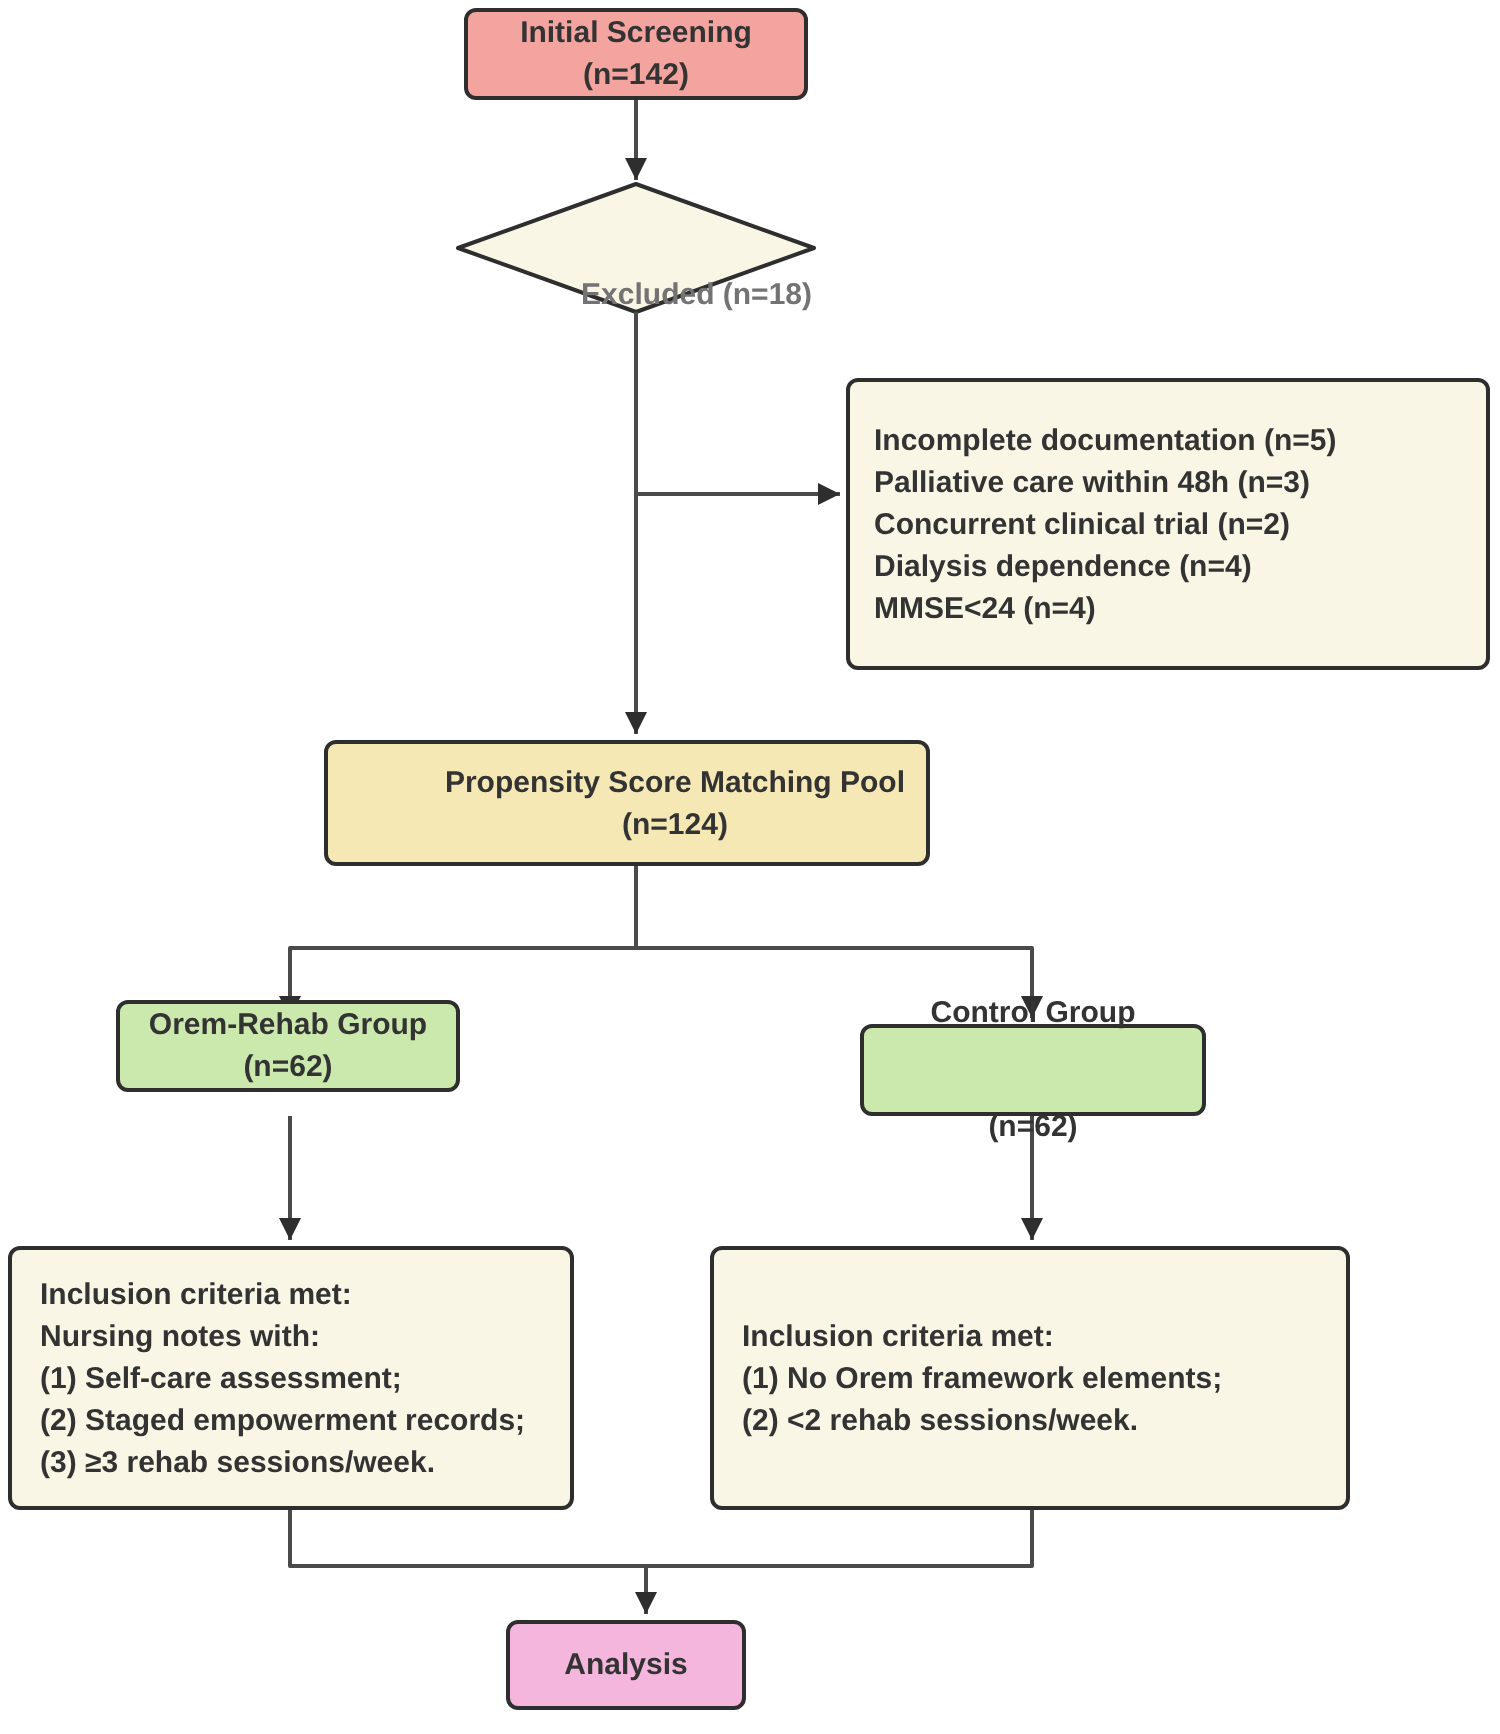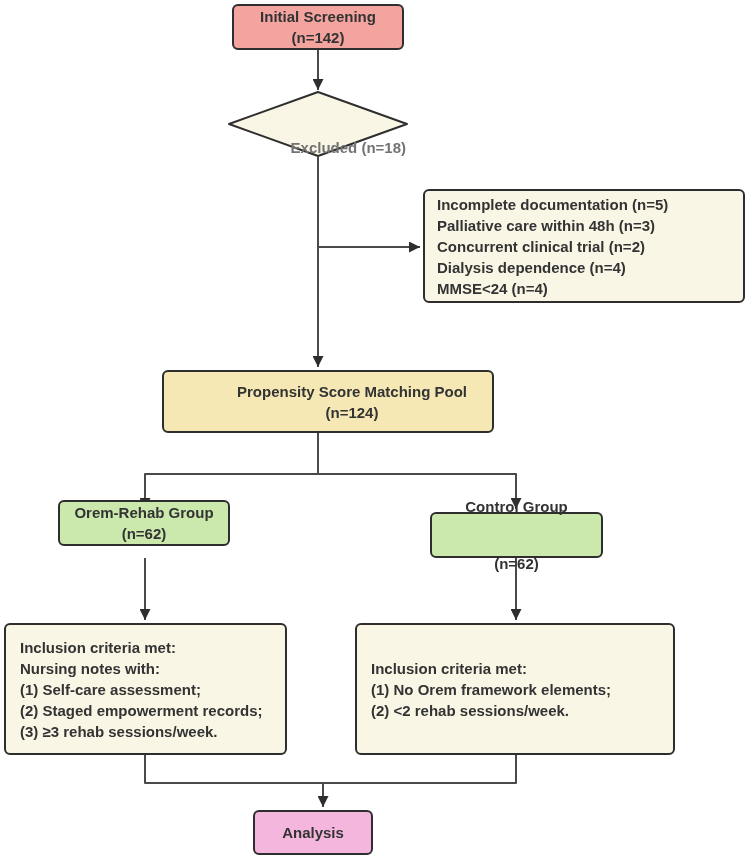--- a/index.html
+++ b/index.html
@@ -37,22 +37,22 @@
     text-align: center;
   }
 
   .node.text-left {
     align-items: flex-start;
     text-align: left;
   }
 
   
   .n-initial   { left: 232px; top:   4px; width: 172px; height: 46px; background: #f4a49e; }
-  .n-reasons   { left: 423px; top: 189px; width: 322px; height: 114px; background: #faf6e6; padding-left: 12px; }
-  .n-pool      { left: 162px; top: 370px; width: 332px; height: 63px;  background: #f5e8b4; padding-left: 48px; }
+  .n-reasons   { left: 423px; top: 189px; width: 322px; height: 146px; background: #faf6e6; padding-left: 12px; }
+  .n-pool      { left: 162px; top: 370px; width: 303px; height: 63px;  background: #f5e8b4; padding-left: 48px; }
   .n-orem      { left:  58px; top: 500px; width: 172px; height: 46px;  background: #cbe9ad; }
   .n-control   { left: 430px; top: 512px; width: 173px; height: 46px;  background: #cbe9ad; gap: 36px; }
   .n-orem-crit { left:   4px; top: 623px; width: 283px; height: 132px; background: #faf6e6; padding-left: 14px; }
   .n-ctrl-crit { left: 355px; top: 623px; width: 320px; height: 132px; background: #faf6e6; padding-left: 14px; }
   .n-analysis  { left: 253px; top: 810px; width: 120px; height: 45px;  background: #f4b6dc; }
 
   .diamond-label {
     position: absolute;
     z-index: 1;
     left: 230px; top: 113px;

